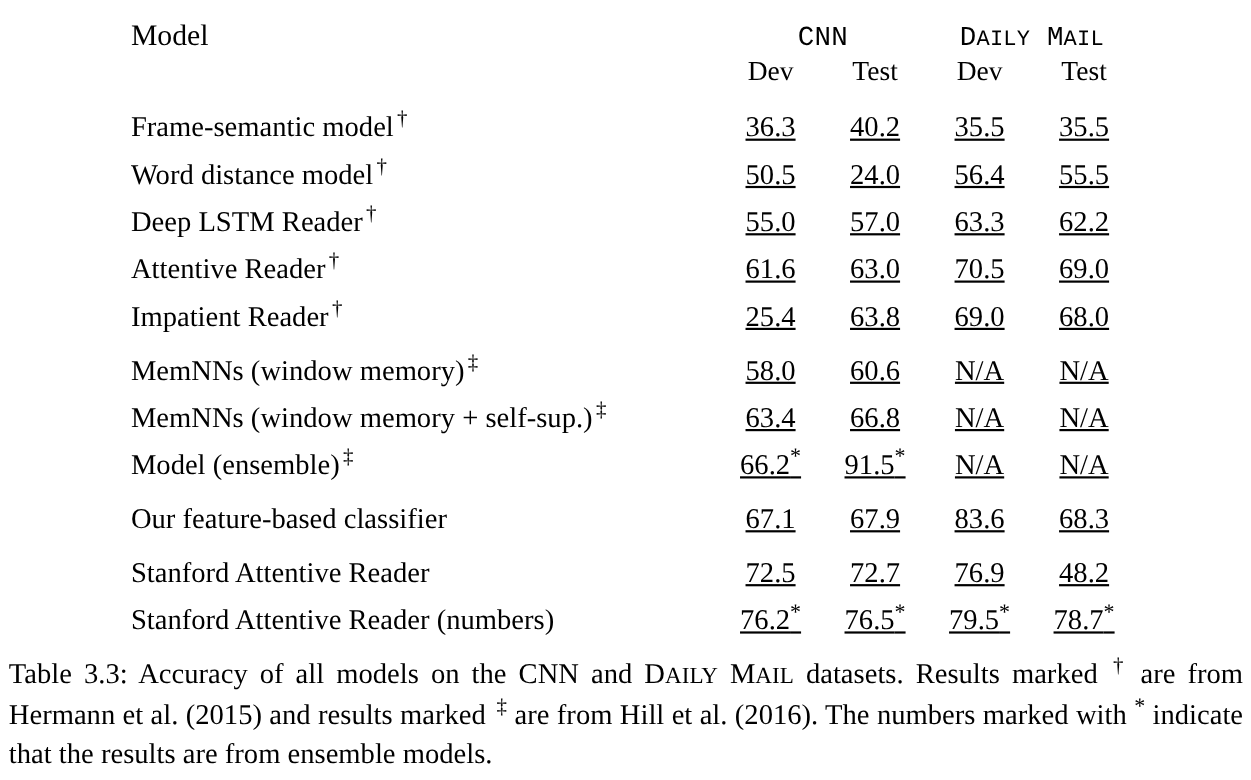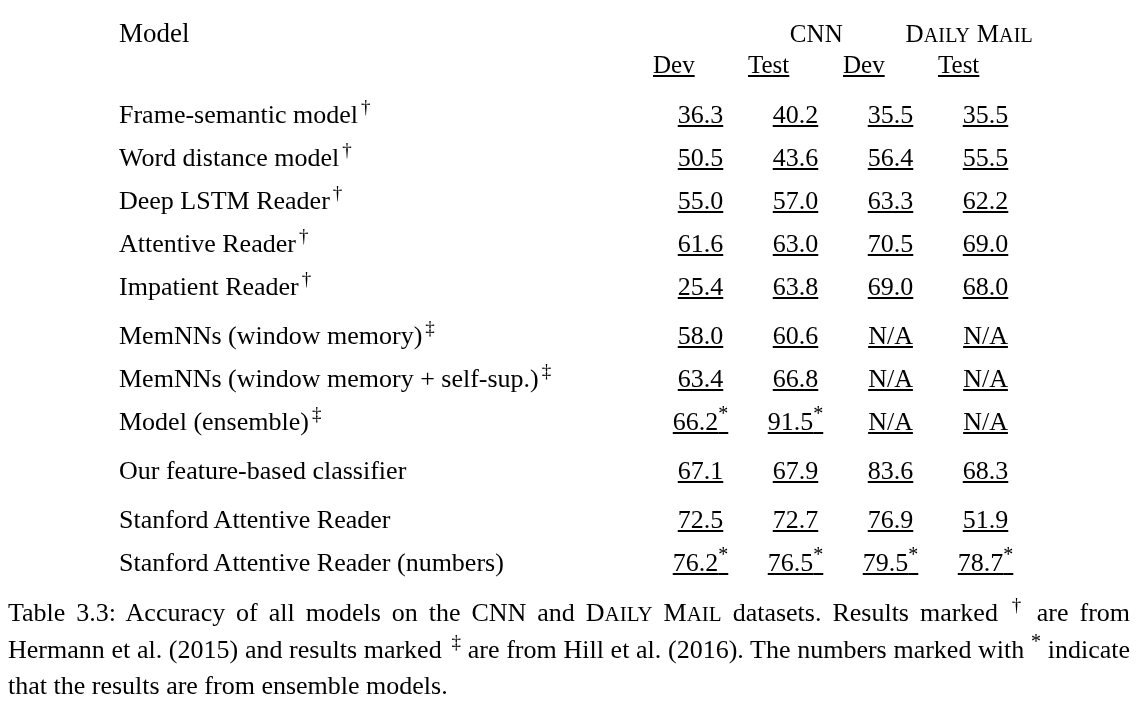--- a/index.html
+++ b/index.html
@@ -54,34 +54,34 @@
 
   
   .hdr-model {
     font-weight: bold;
     font-size: 27px;
     text-align: left;
     padding-left: 14px !important;
     vertical-align: middle;
   }
   .hdr-group {
-    text-align: right;
+    text-align: center;
     font-size: 25px;
     padding-top: 12px !important;
     padding-bottom: 3px !important;
     letter-spacing: 0.2px;
+    font-family: Liberation Mono, monospace;
   }
   .smallcaps .sc-big { font-size: 25px; }
   .smallcaps .sc-sm  { font-size: 20px; }
   .hdr-sub {
-    text-align: left;
+    text-align: center;
     font-weight: bold;
     font-size: 25px;
     padding-bottom: 11px !important;
-    text-decoration: underline;
   }
 
   
   .model-cell {
     font-size: 26px;
     text-align: left;
     padding-left: 14px !important;
     padding-top: 7px !important;
     padding-bottom: 6px !important;
     white-space: nowrap;
@@ -164,21 +164,21 @@
         <tr class="sec-first">
           <td class="model-cell rule-thin"><span>Frame-semantic model</span><span class="marker">†</span></td>
           <td class="num-cell rule-thin"><span>36.3</span><span class="star"></span></td>
           <td class="num-cell rule-thin"><span>40.2</span><span class="star"></span></td>
           <td class="num-cell rule-thin"><span>35.5</span><span class="star"></span></td>
           <td class="num-cell rule-thin"><span>35.5</span><span class="star"></span></td>
         </tr>
         <tr>
           <td class="model-cell"><span>Word distance model</span><span class="marker">†</span></td>
           <td class="num-cell"><span>50.5</span><span class="star"></span></td>
-          <td class="num-cell"><span>43.6</span><span class="star"></span></td>
+          <td class="num-cell"><span>24.0</span><span class="star"></span></td>
           <td class="num-cell"><span>56.4</span><span class="star"></span></td>
           <td class="num-cell"><span>55.5</span><span class="star"></span></td>
         </tr>
         <tr>
           <td class="model-cell"><span>Deep LSTM Reader</span><span class="marker">†</span></td>
           <td class="num-cell"><span>55.0</span><span class="star"></span></td>
           <td class="num-cell"><span>57.0</span><span class="star"></span></td>
           <td class="num-cell"><span>63.3</span><span class="star"></span></td>
           <td class="num-cell"><span>62.2</span><span class="star"></span></td>
         </tr>
@@ -225,21 +225,21 @@
           <td class="num-cell rule-thin"><span>67.9</span><span class="star"></span></td>
           <td class="num-cell rule-thin"><span>83.6</span><span class="star"></span></td>
           <td class="num-cell rule-thin"><span>68.3</span><span class="star"></span></td>
         </tr>
 
         <tr class="sec-first">
           <td class="model-cell rule-thin"><span>Stanford Attentive Reader</span><span class="marker"></span></td>
           <td class="num-cell rule-thin"><span>72.5</span><span class="star"></span></td>
           <td class="num-cell rule-thin"><span>72.7</span><span class="star"></span></td>
           <td class="num-cell rule-thin"><span>76.9</span><span class="star"></span></td>
-          <td class="num-cell rule-thin"><span>51.9</span><span class="star"></span></td>
+          <td class="num-cell rule-thin"><span>48.2</span><span class="star"></span></td>
         </tr>
         <tr class="sec-last">
           <td class="model-cell"><span>Stanford Attentive Reader (numbers)</span><span class="marker"></span></td>
           <td class="num-cell"><span>76.2</span><span class="star">*</span></td>
           <td class="num-cell"><span>76.5</span><span class="star">*</span></td>
           <td class="num-cell"><span>79.5</span><span class="star">*</span></td>
           <td class="num-cell"><span>78.7</span><span class="star">*</span></td>
         </tr>
 
         <tr>

